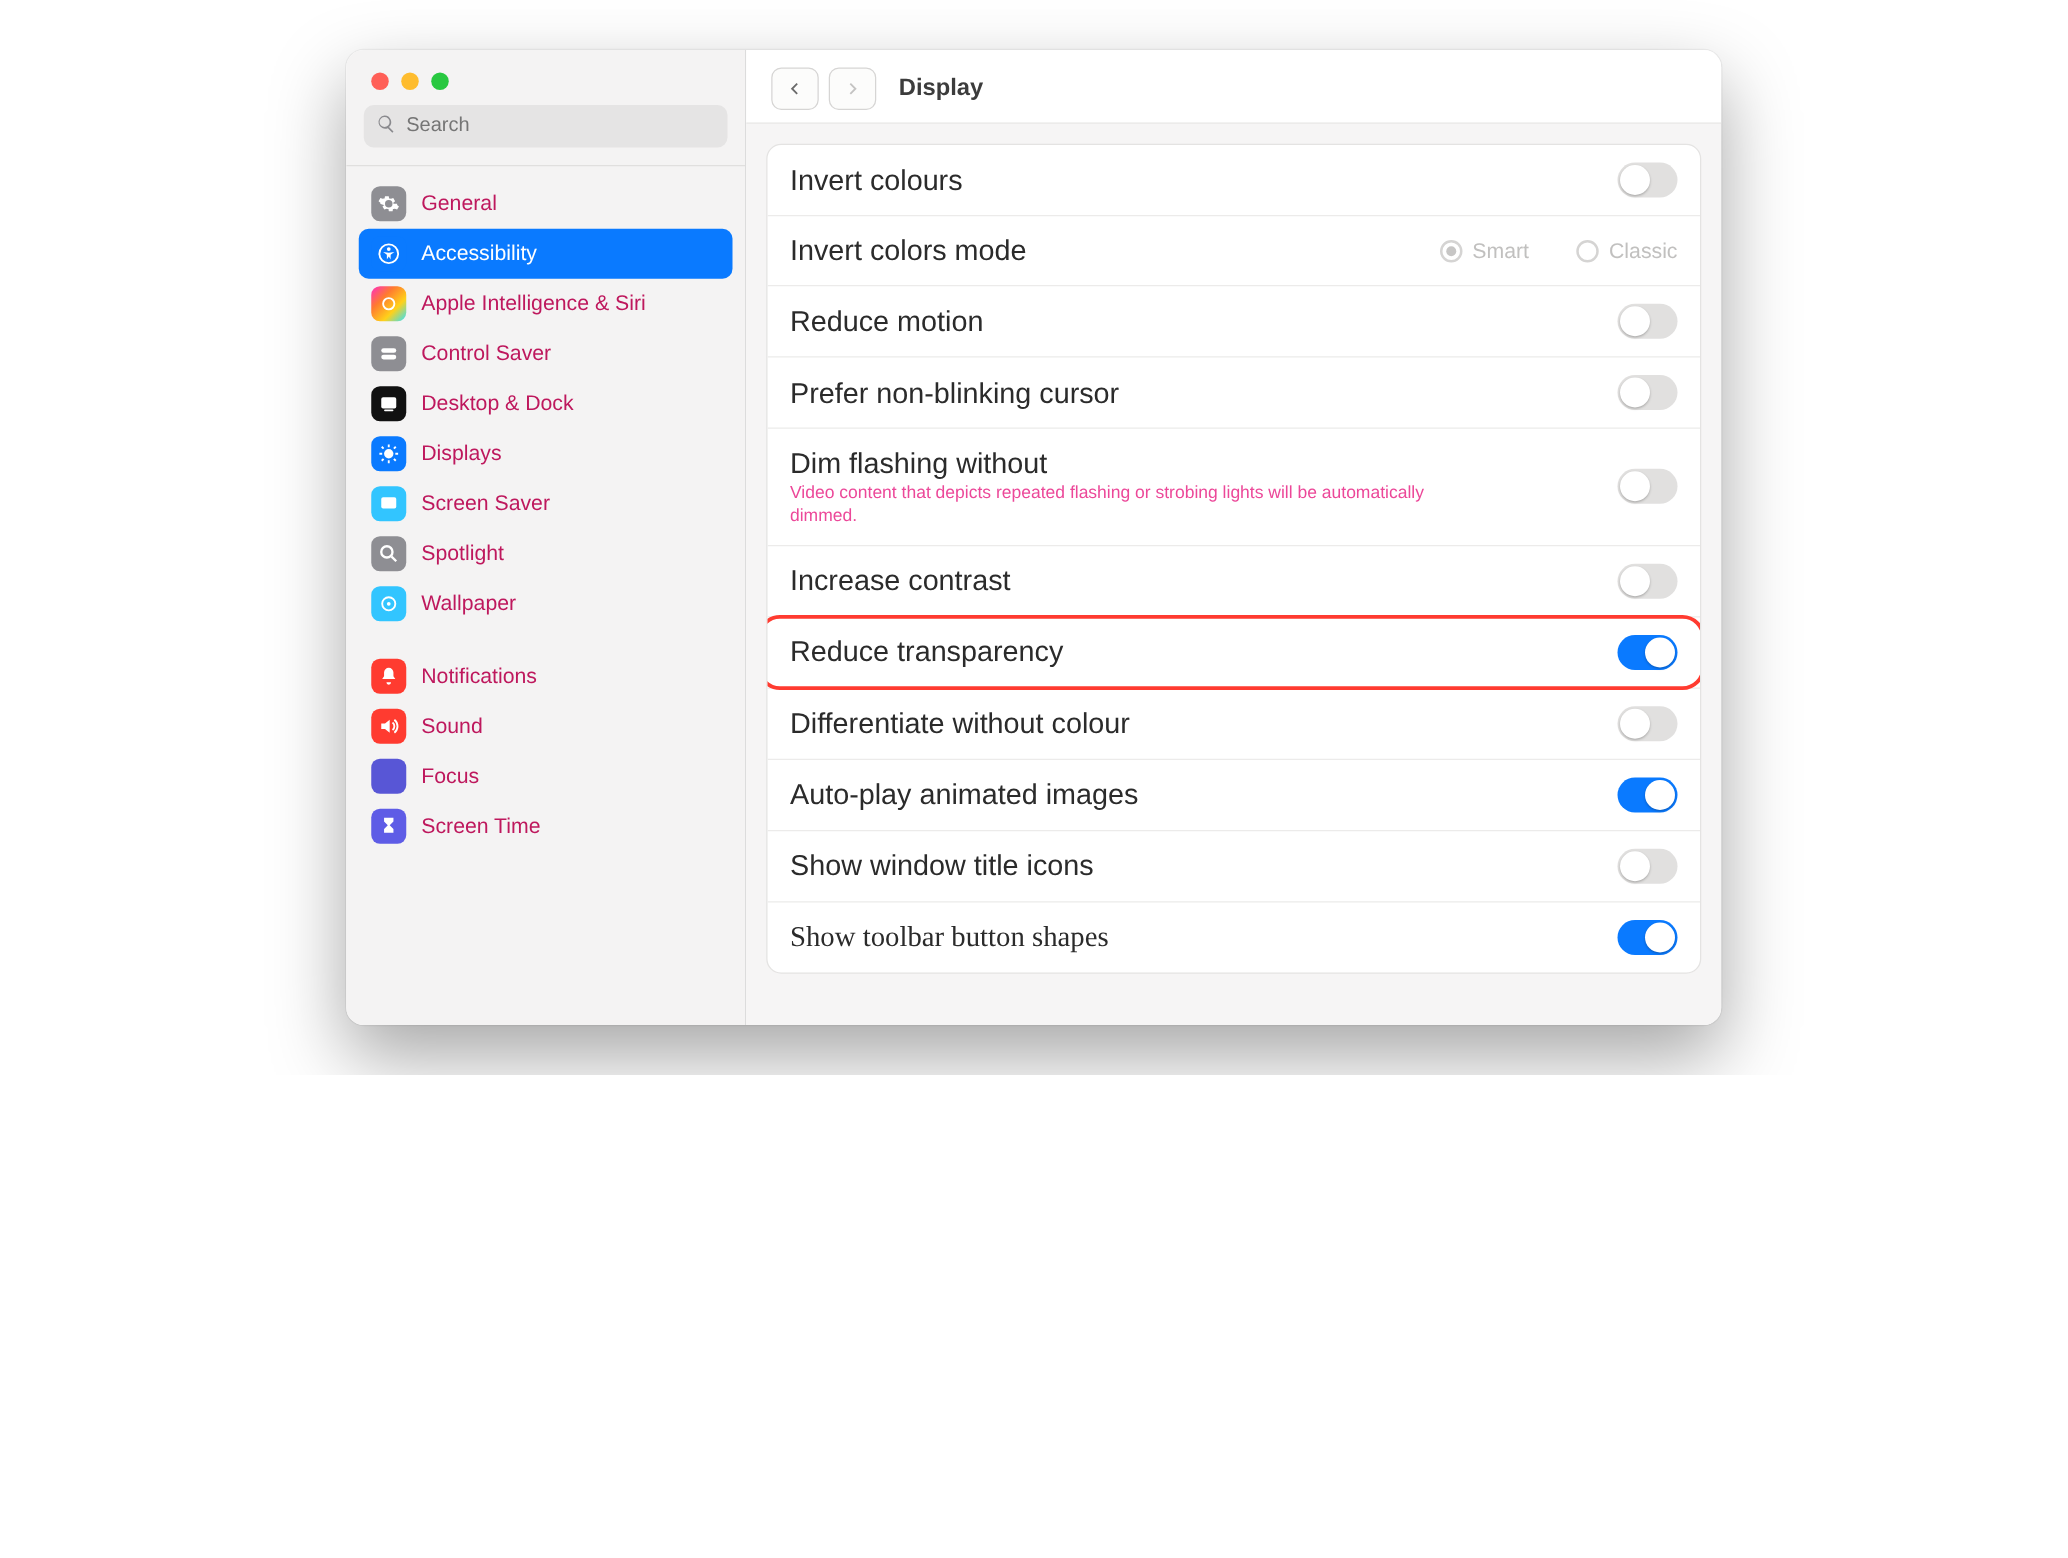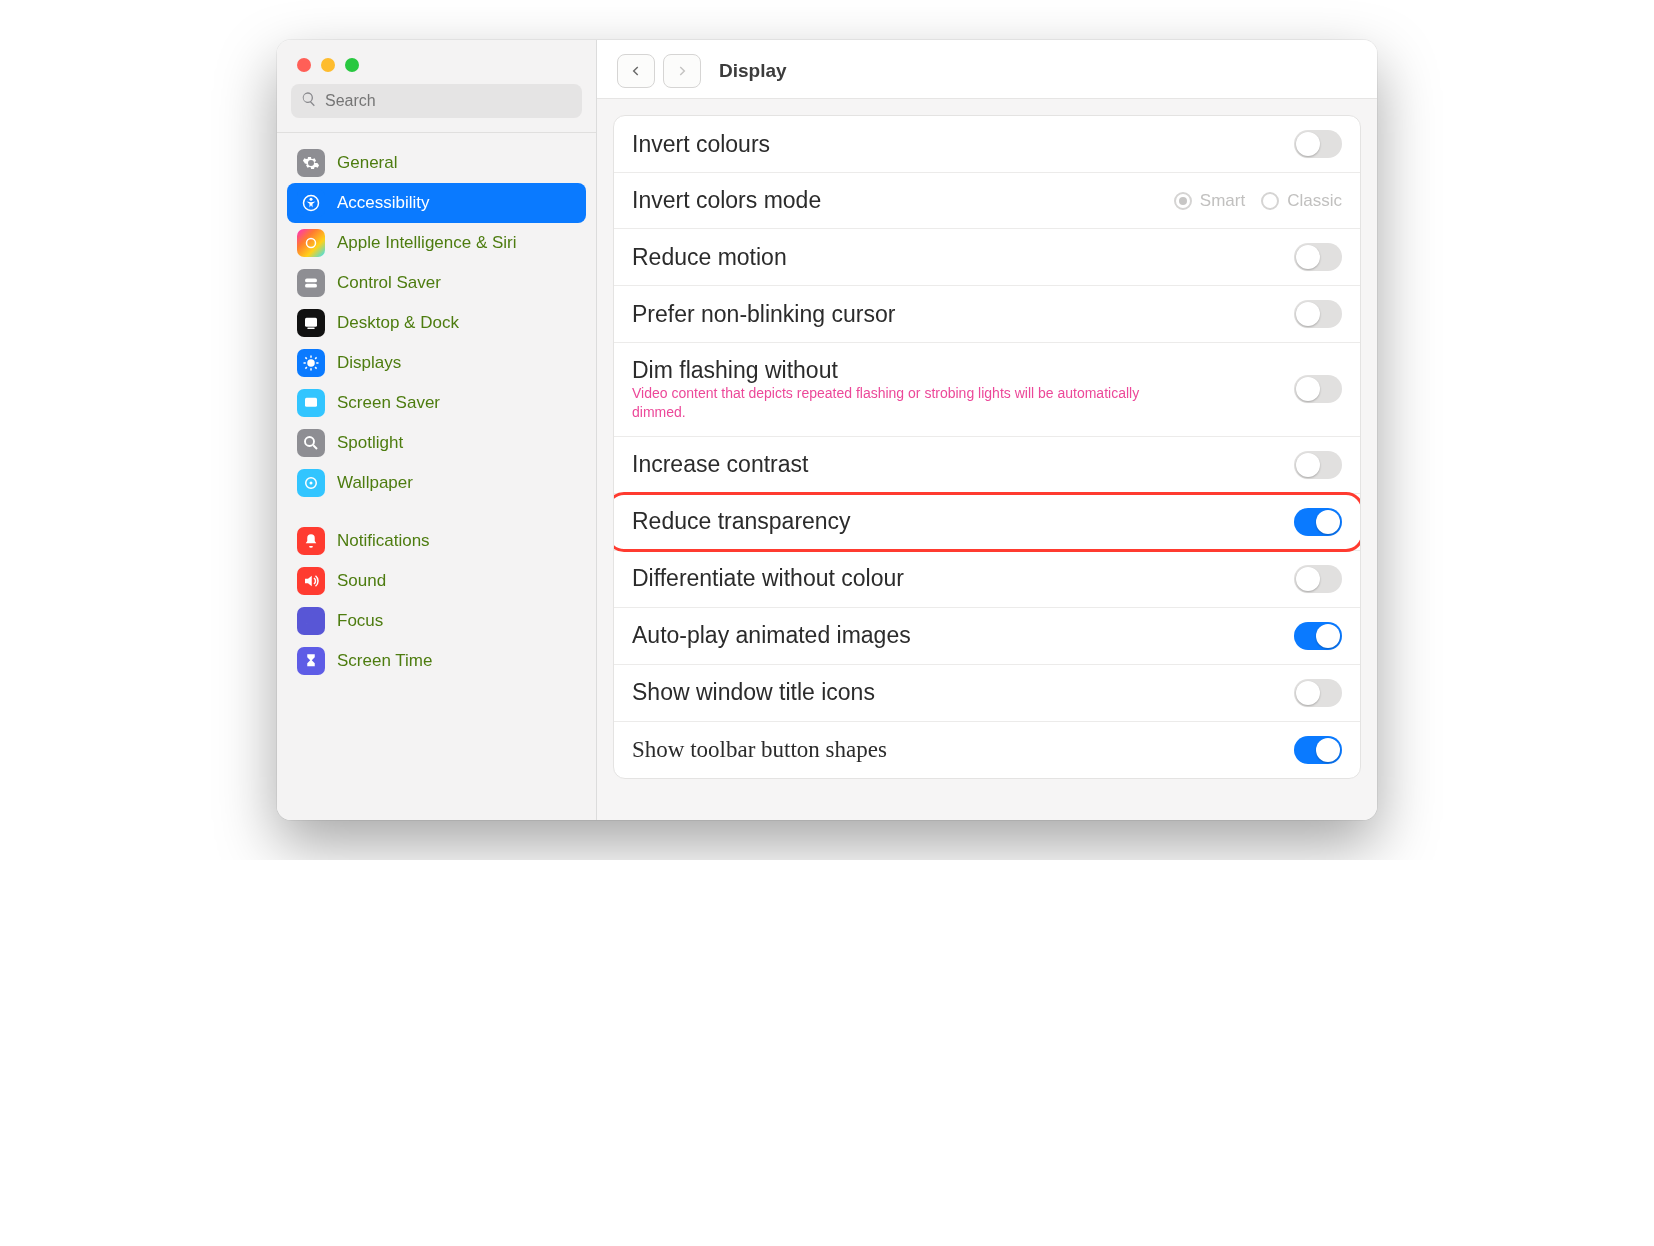--- a/index.html
+++ b/index.html
@@ -68,21 +68,21 @@
   }
   .nav-group { margin-bottom: 18px; }
   .nav-item {
     display: flex;
     align-items: center;
     gap: 12px;
     height: 40px;
     padding: 0 10px;
     border-radius: 8px;
     font-size: 17px;
-    color: #4d7c0f;
+    color: #be185d;
     cursor: default;
   }
   .nav-item.selected {
     background: #0a7aff;
     color: #fff;
   }
   .nav-item .icon {
     width: 28px; height: 28px; border-radius: 7px;
     display: flex; align-items: center; justify-content: center;
     color: #fff; flex-shrink: 0;
@@ -169,21 +169,21 @@
   }
   .toggle .knob {
     position: absolute; top: 2px; left: 2px;
     width: 24px; height: 24px; border-radius: 50%;
     background: #fff;
     box-shadow: 0 1px 2px rgba(0,0,0,0.25);
   }
   .toggle.on { background: #0a7aff; }
   .toggle.on .knob { left: auto; right: 2px; }
   
-  .radio-group { display: flex; gap: 16px; align-items: center; }
+  .radio-group { display: flex; gap: 38px; align-items: center; }
   .radio { display: flex; align-items: center; gap: 8px; font-size: 17px; color: #c1c0bf; }
   .radio .circle {
     width: 18px; height: 18px; border-radius: 50%;
     border: 2px solid #d5d4d3; display:flex; align-items:center; justify-content:center;
   }
   .radio.checked .circle::after {
     content:""; width:8px; height:8px; border-radius:50%; background:#c7c6c5;
   }
   
   .highlight-ring {

